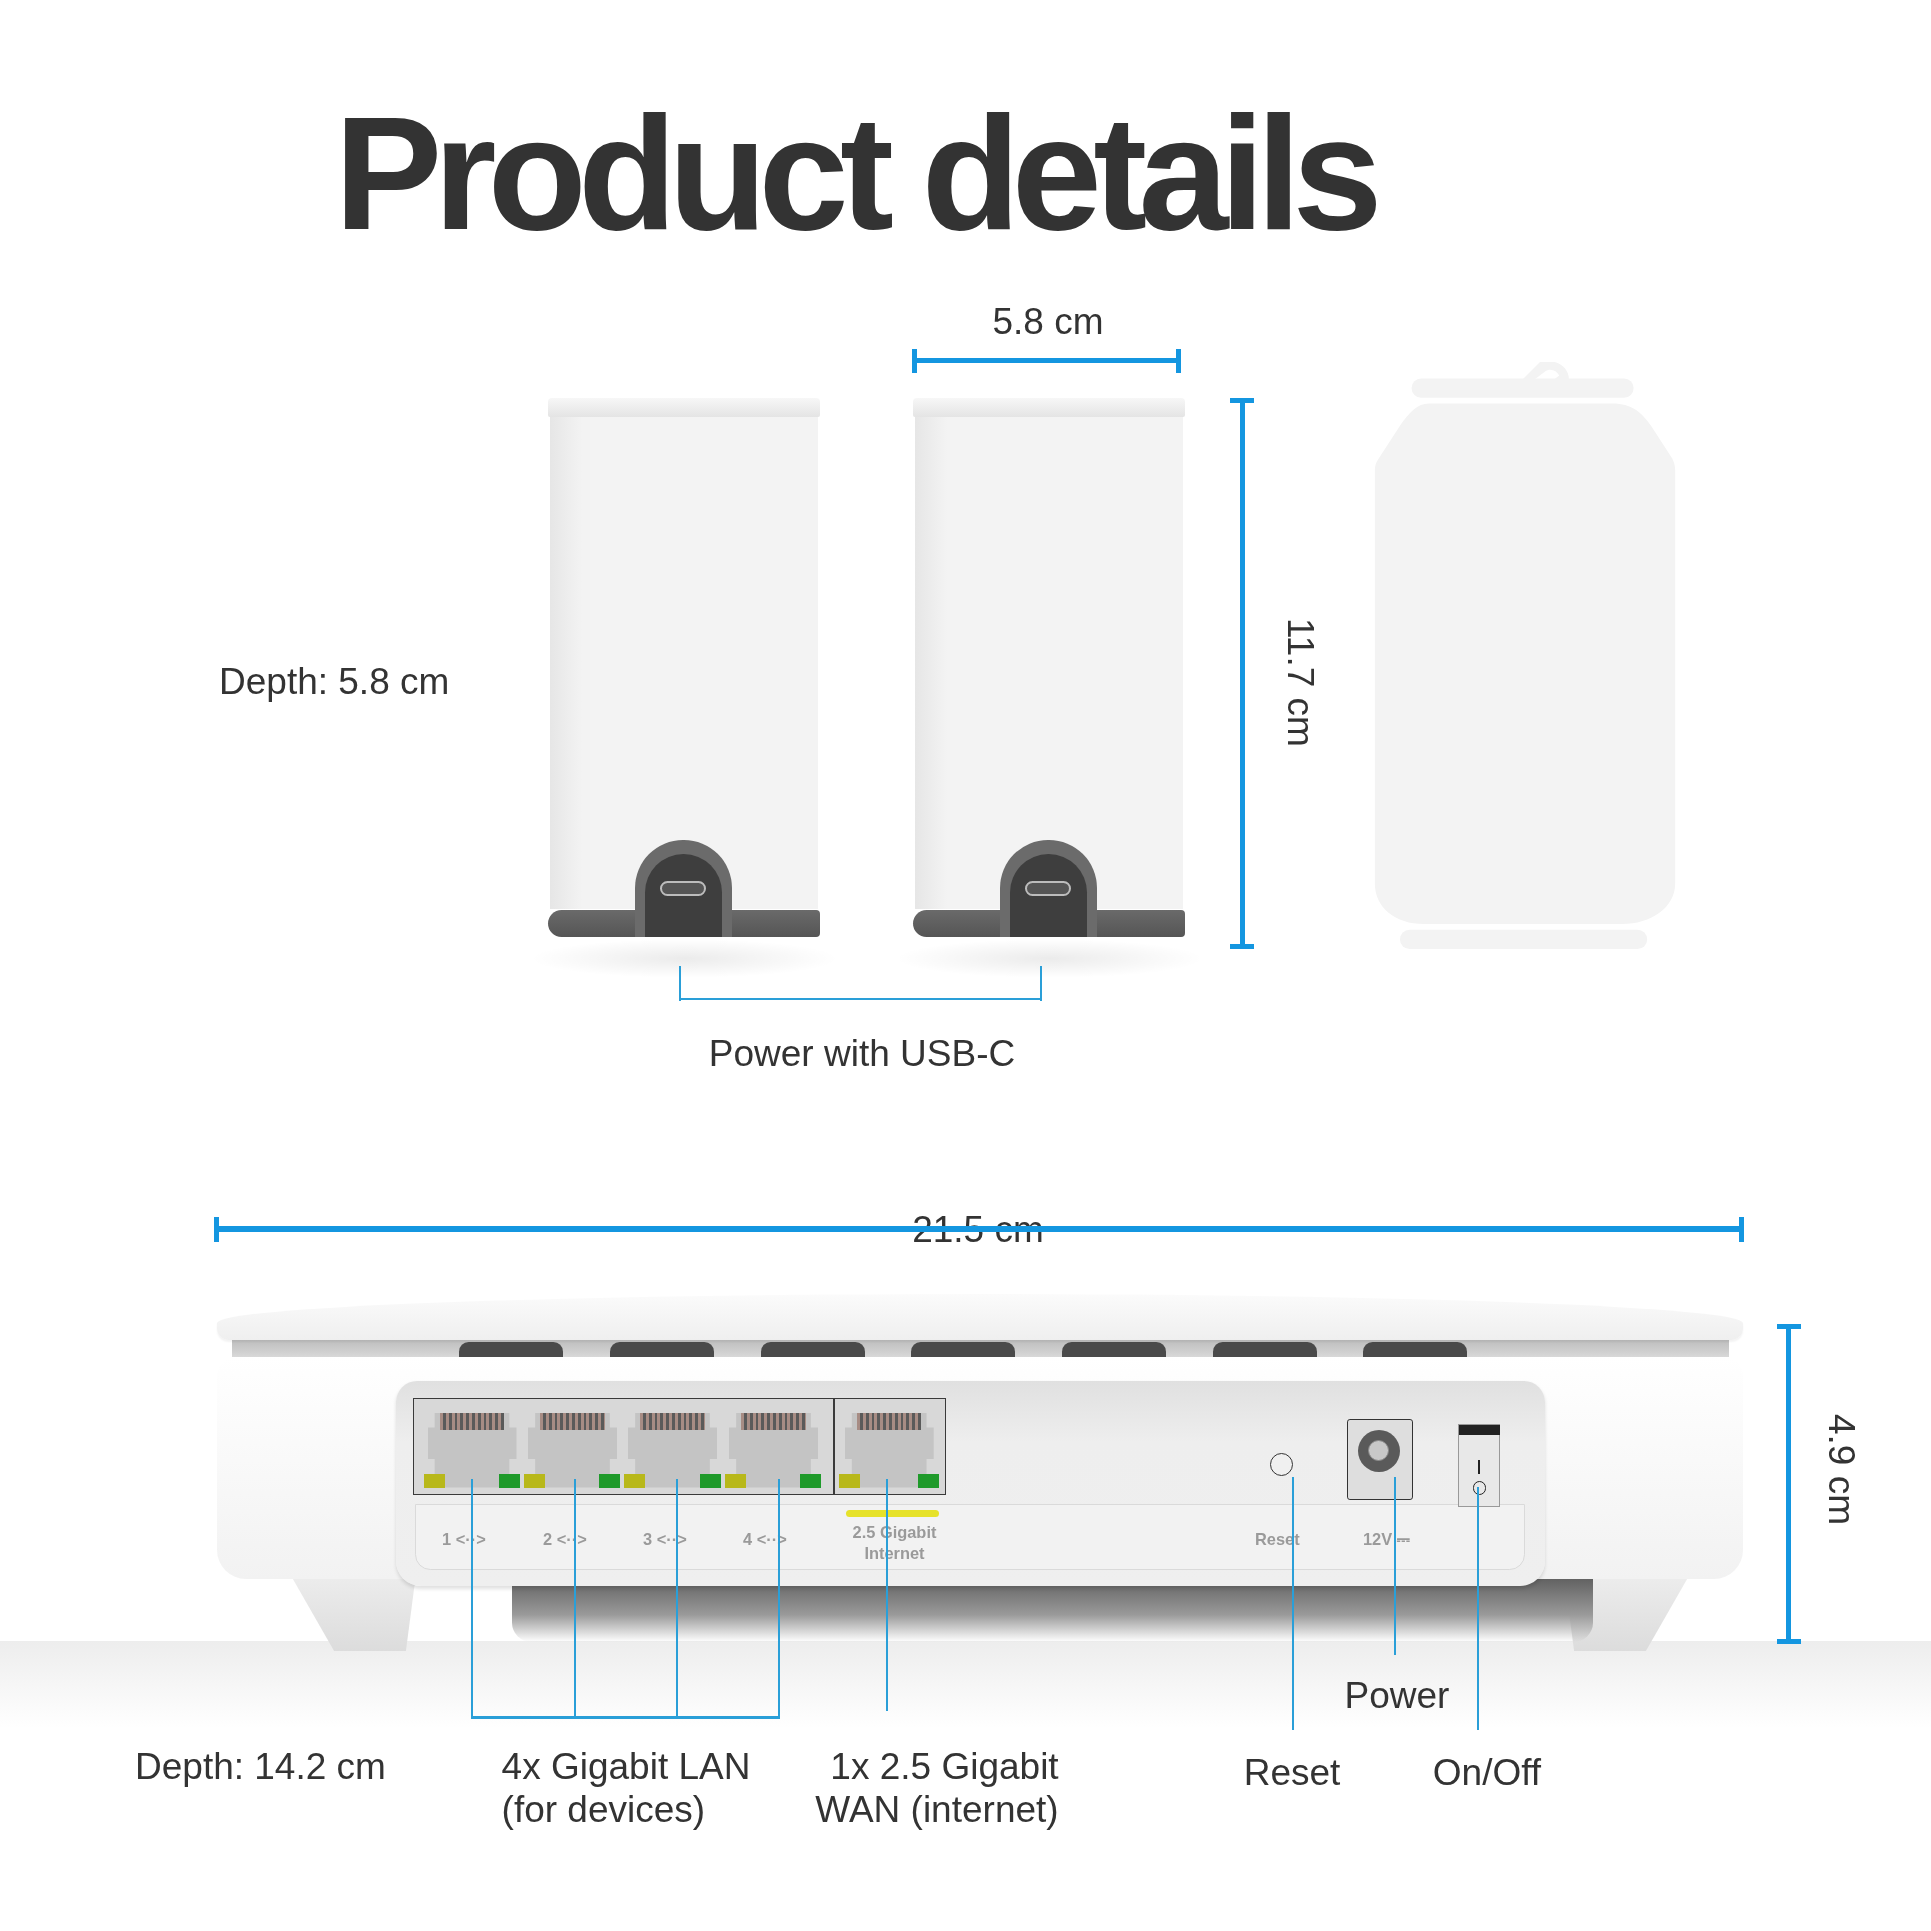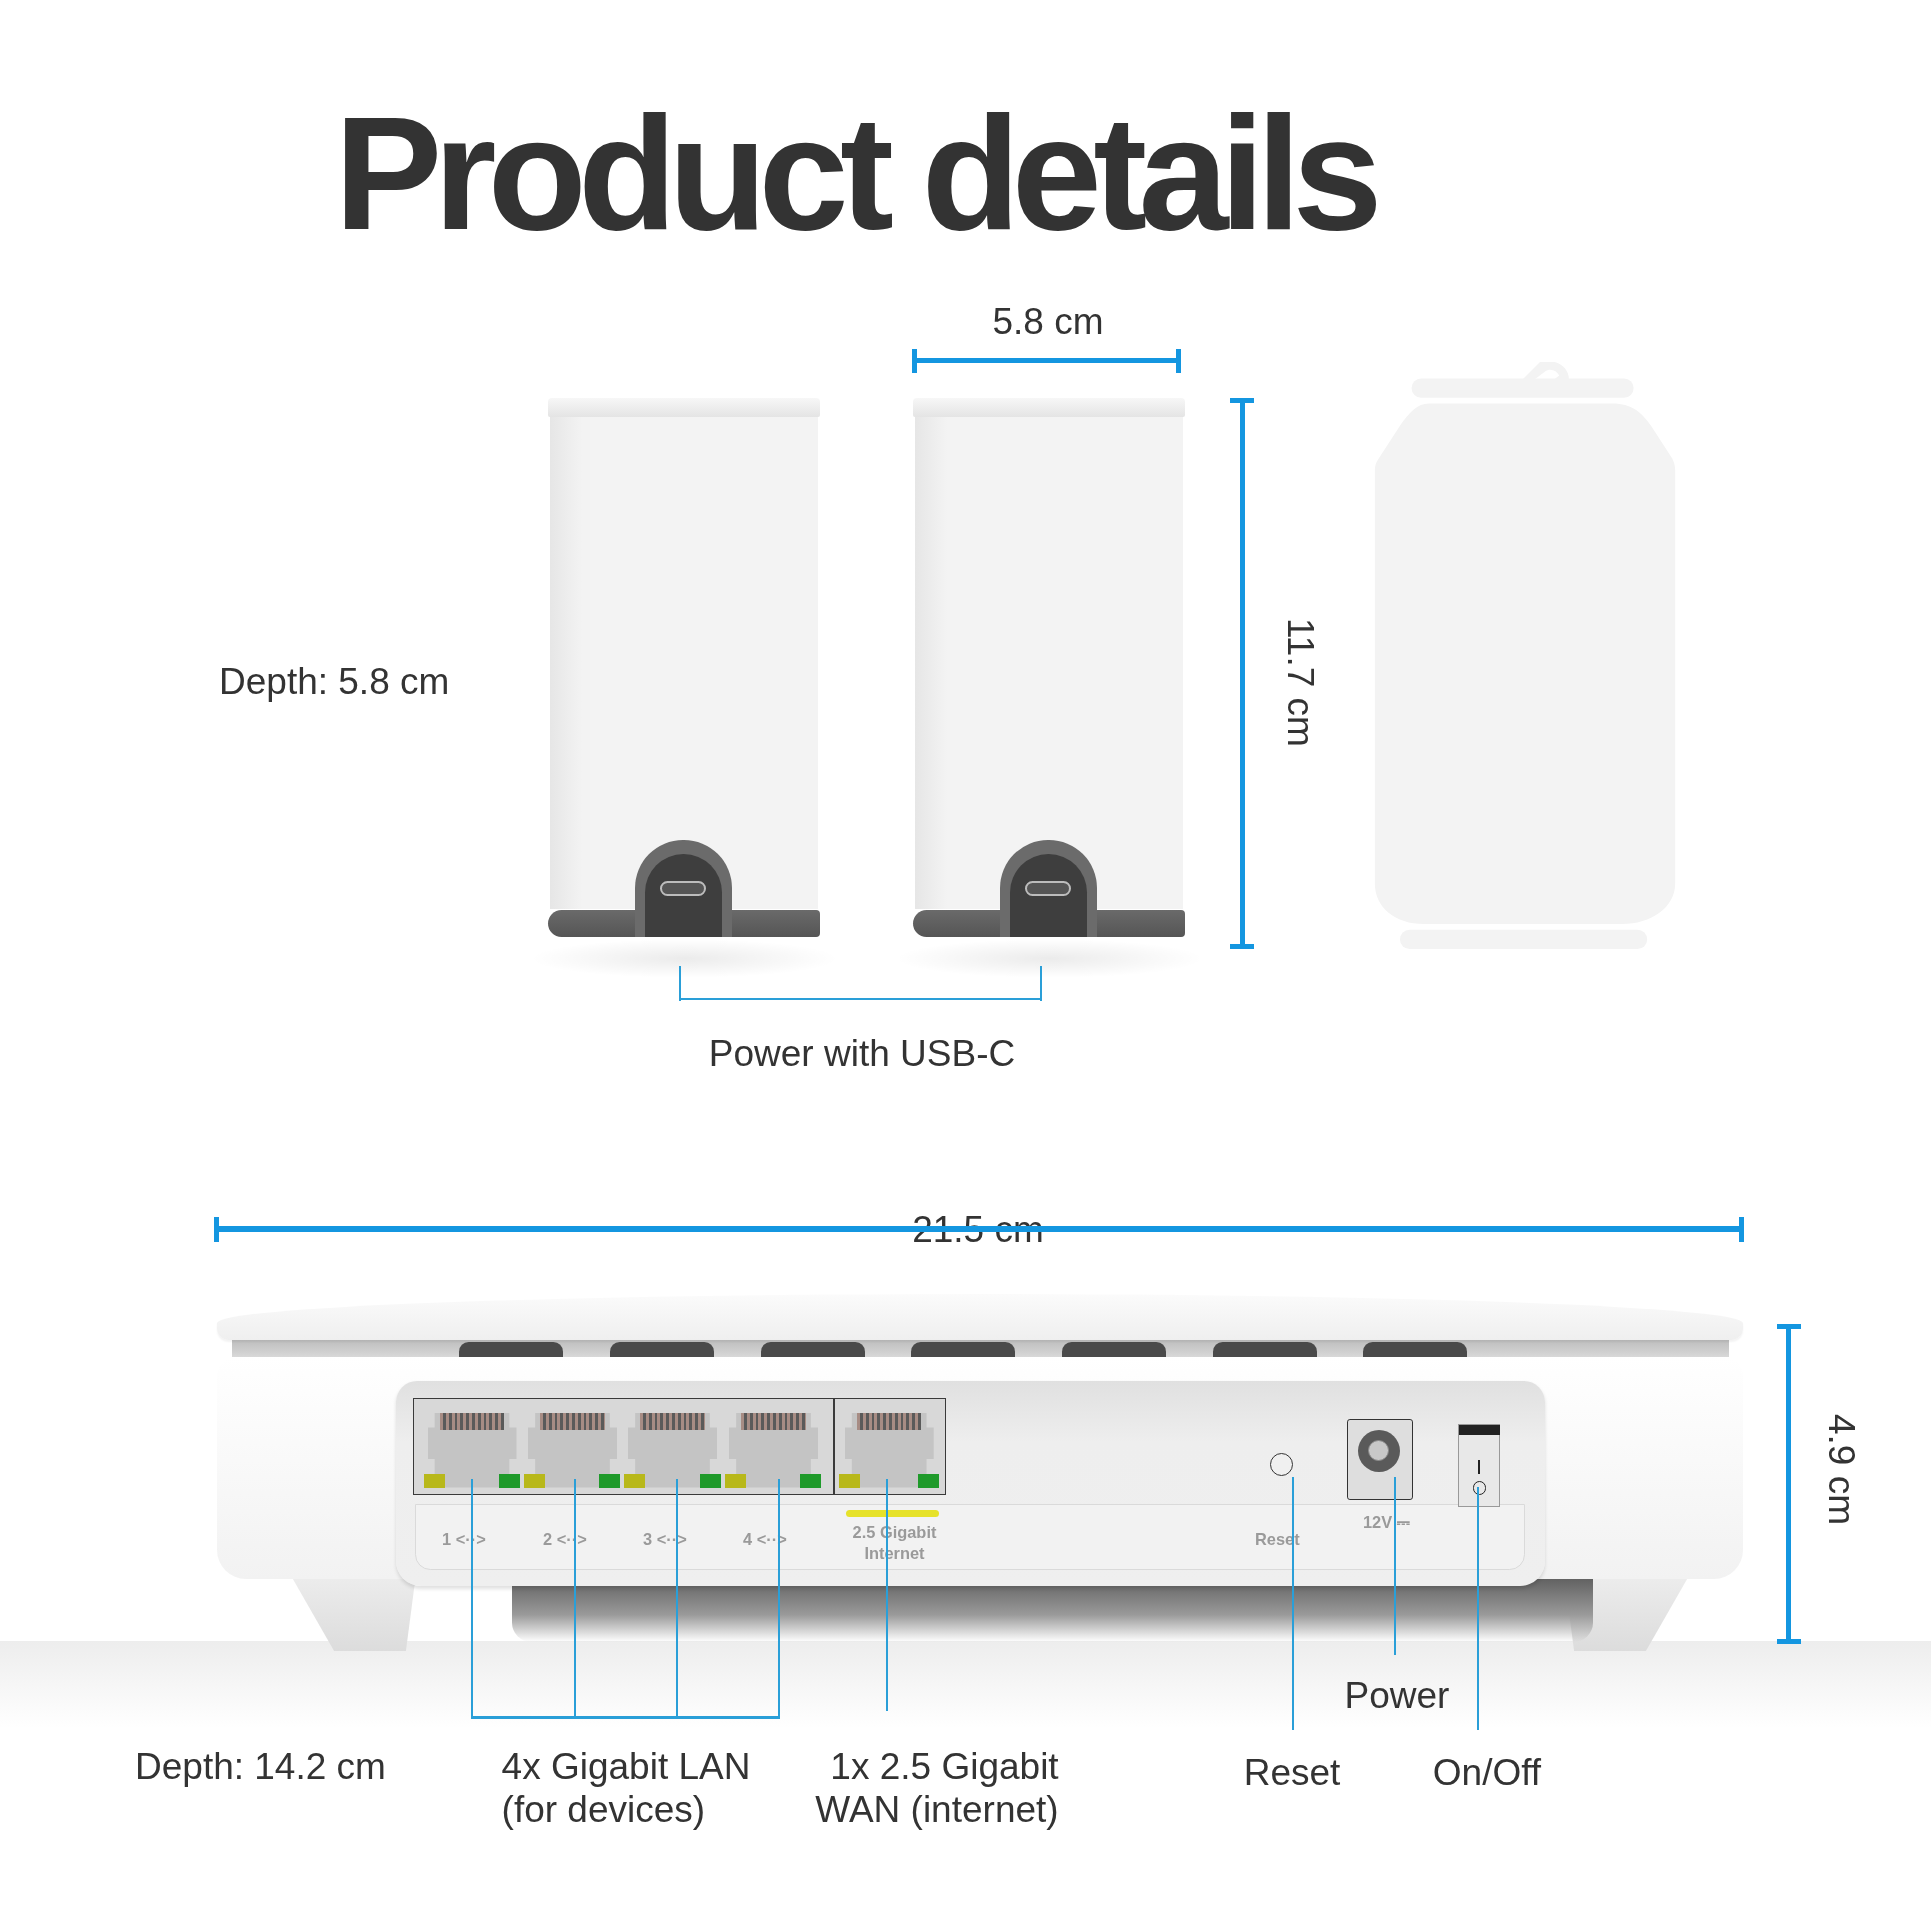--- a/index.html
+++ b/index.html
@@ -208,21 +208,21 @@
   <div class="yellow-bar"></div>
   <div class="plab" style="left:249px; top:245px;">1 &lt;··&gt;</div>
   <div class="plab" style="left:350px; top:245px;">2 &lt;··&gt;</div>
   <div class="plab" style="left:450px; top:245px;">3 &lt;··&gt;</div>
   <div class="plab" style="left:550px; top:245px;">4 &lt;··&gt;</div>
   <div class="plab" style="left:653px; top:238px; width:97px;">
     <div>2.5 Gigabit</div>
     <div>Internet</div>
   </div>
   <div class="plab" style="left:1062px; top:245px;">Reset</div>
-  <div class="plab" style="left:1170px; top:228px;">12V ⎓</div>
+  <div class="plab" style="left:1170px; top:245px;">12V ⎓</div>
 
   <div class="reset-hole"></div>
   <div class="dc-jack">
       <div class="hole"></div>
       <div class="pin"></div>
     </div>
   <div class="switch">
     <div class="dark"></div>
       <div class="i"></div>
       <div class="o"></div>

